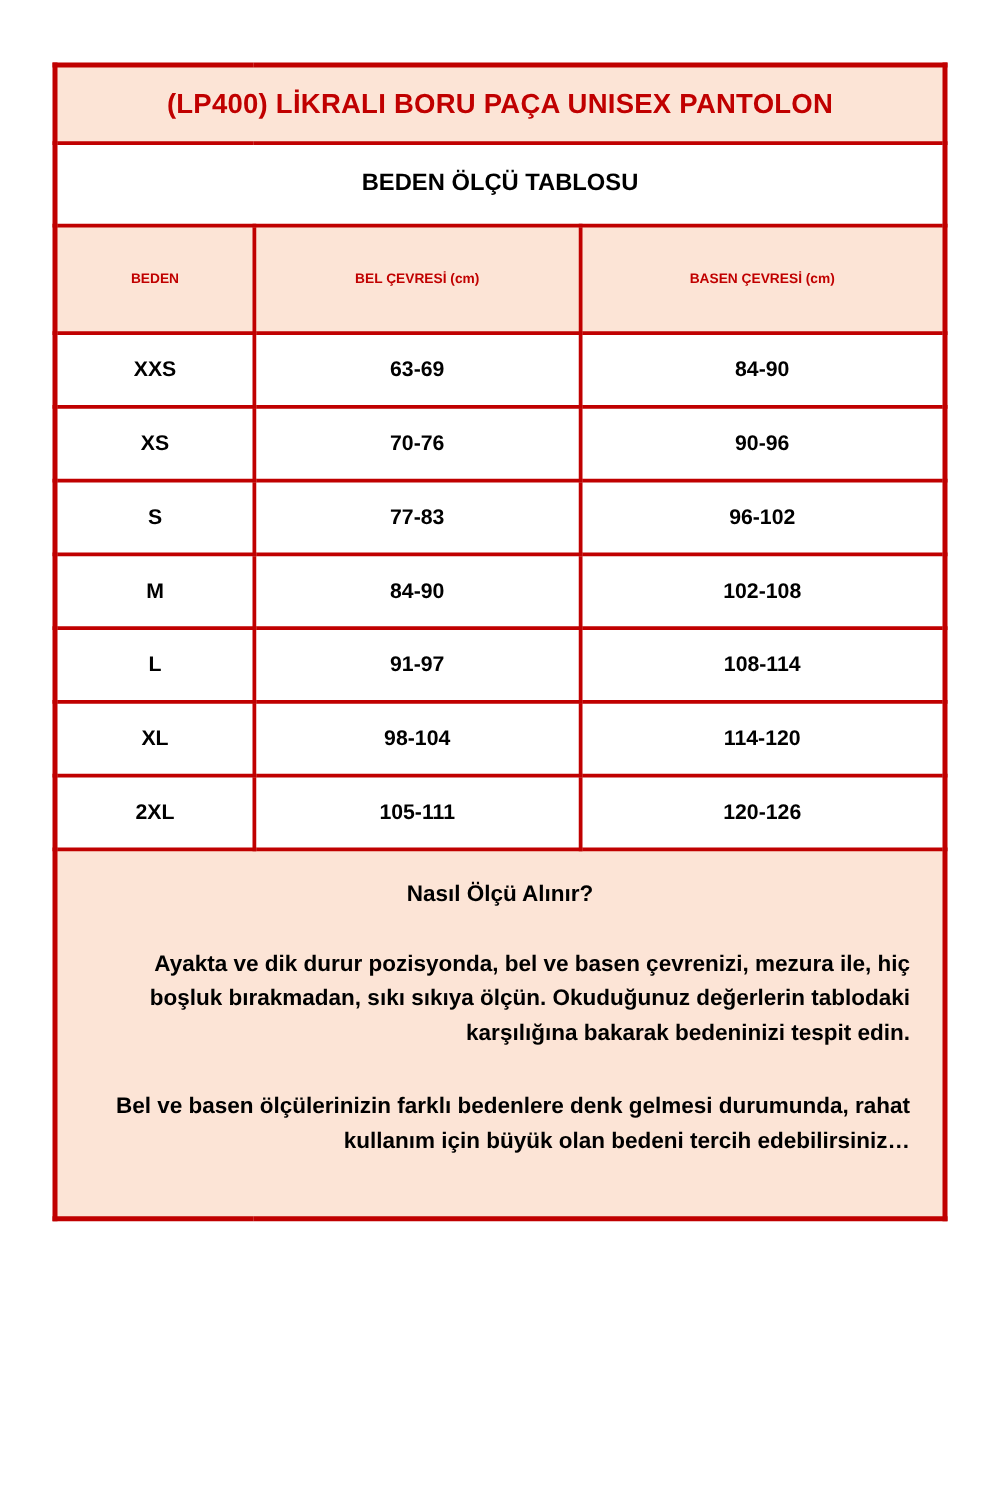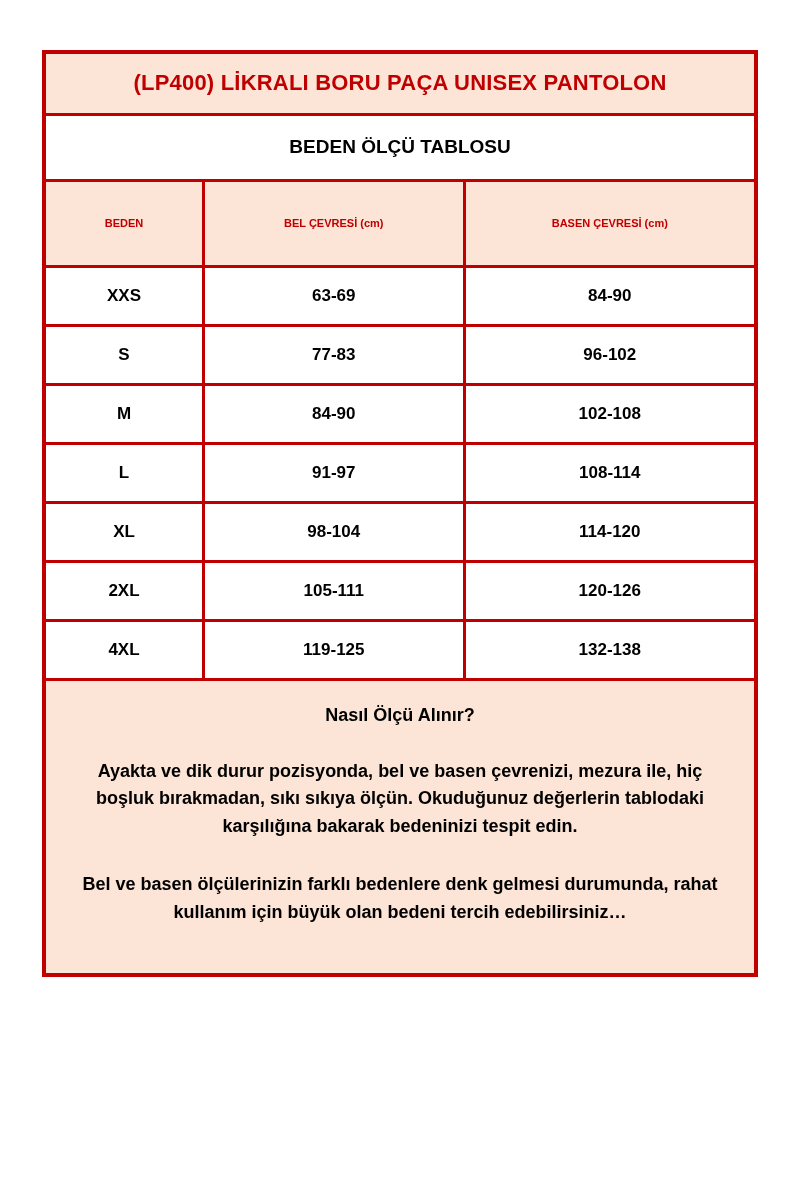--- a/index.html
+++ b/index.html
@@ -61,20 +61,21 @@
   .footer-heading {
     font-size: 18px;
     font-weight: bold;
     margin: 0 0 32px 0;
   }
   .footer-para {
     font-size: 18px;
     font-weight: bold;
     line-height: 1.55;
     margin: 0 0 30px 0;
+    text-align: right;
   }
   .footer-para:last-child { margin-bottom: 16px; }
 </style>
 </head>
 <body>
 
 <div class="sheet">
   <table class="size-table">
     <colgroup>
       <col style="width:22.4%">
@@ -93,20 +94,25 @@
         <td>BEL ÇEVRESİ (cm)</td>
         <td>BASEN ÇEVRESİ (cm)</td>
       </tr>
 
       <tr class="data-row">
         <td>XXS</td>
         <td>63-69</td>
         <td>84-90</td>
       </tr>
       <tr class="data-row">
+        <td>XS</td>
+        <td>70-76</td>
+        <td>90-96</td>
+      </tr>
+      <tr class="data-row">
         <td>S</td>
         <td>77-83</td>
         <td>96-102</td>
       </tr>
       <tr class="data-row">
         <td>M</td>
         <td>84-90</td>
         <td>102-108</td>
       </tr>
       <tr class="data-row">
@@ -117,25 +123,20 @@
       <tr class="data-row">
         <td>XL</td>
         <td>98-104</td>
         <td>114-120</td>
       </tr>
       <tr class="data-row">
         <td>2XL</td>
         <td>105-111</td>
         <td>120-126</td>
       </tr>
-      <tr class="data-row">
-        <td>4XL</td>
-        <td>119-125</td>
-        <td>132-138</td>
-      </tr>
 
       <tr>
         <td colspan="3" class="footer-cell">
           <div class="footer-heading">Nasıl Ölçü Alınır?</div>
           <p class="footer-para">Ayakta ve dik durur pozisyonda, bel ve basen çevrenizi, mezura ile, hiç boşluk bırakmadan, sıkı sıkıya ölçün. Okuduğunuz değerlerin tablodaki karşılığına bakarak bedeninizi tespit edin.</p>
           <p class="footer-para">Bel ve basen ölçülerinizin farklı bedenlere denk gelmesi durumunda, rahat kullanım için büyük olan bedeni tercih edebilirsiniz…</p>
         </td>
       </tr>
     </tbody>
   </table>

